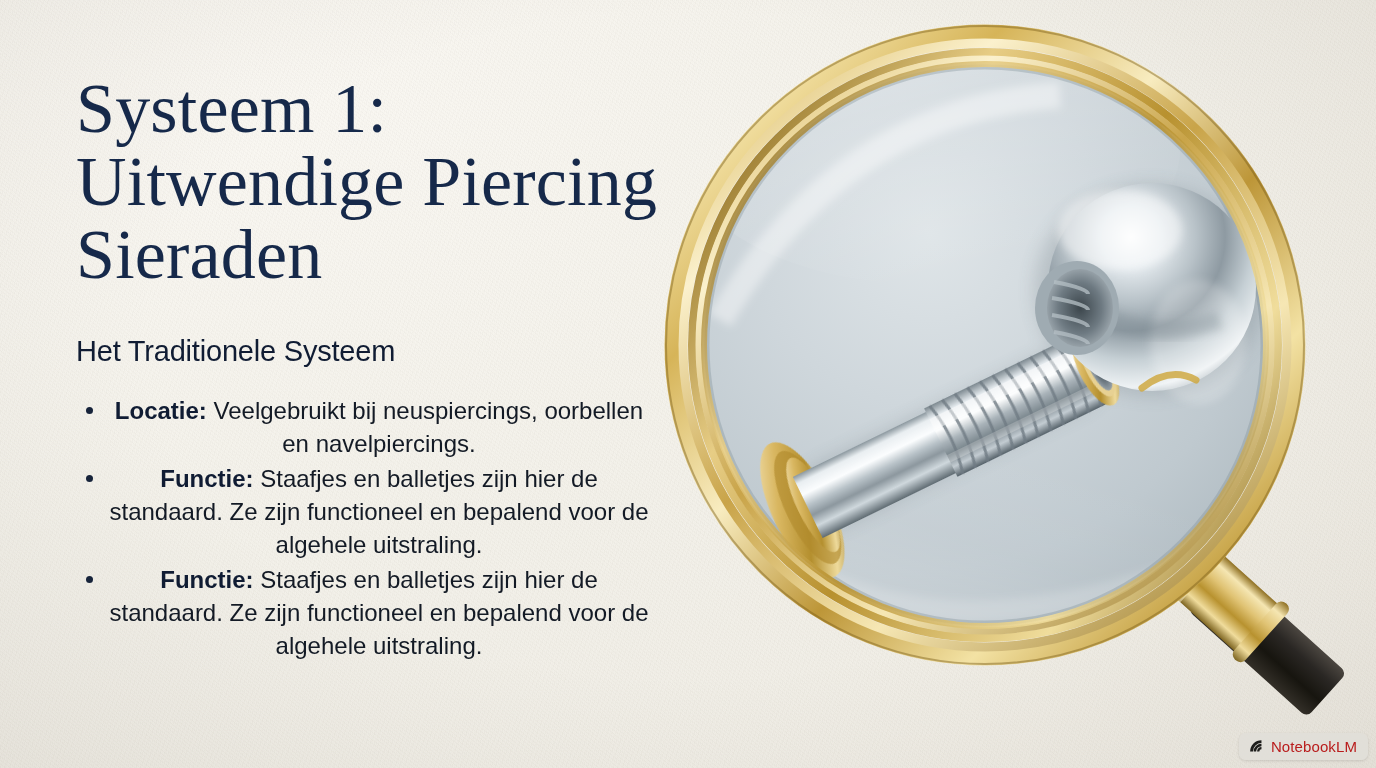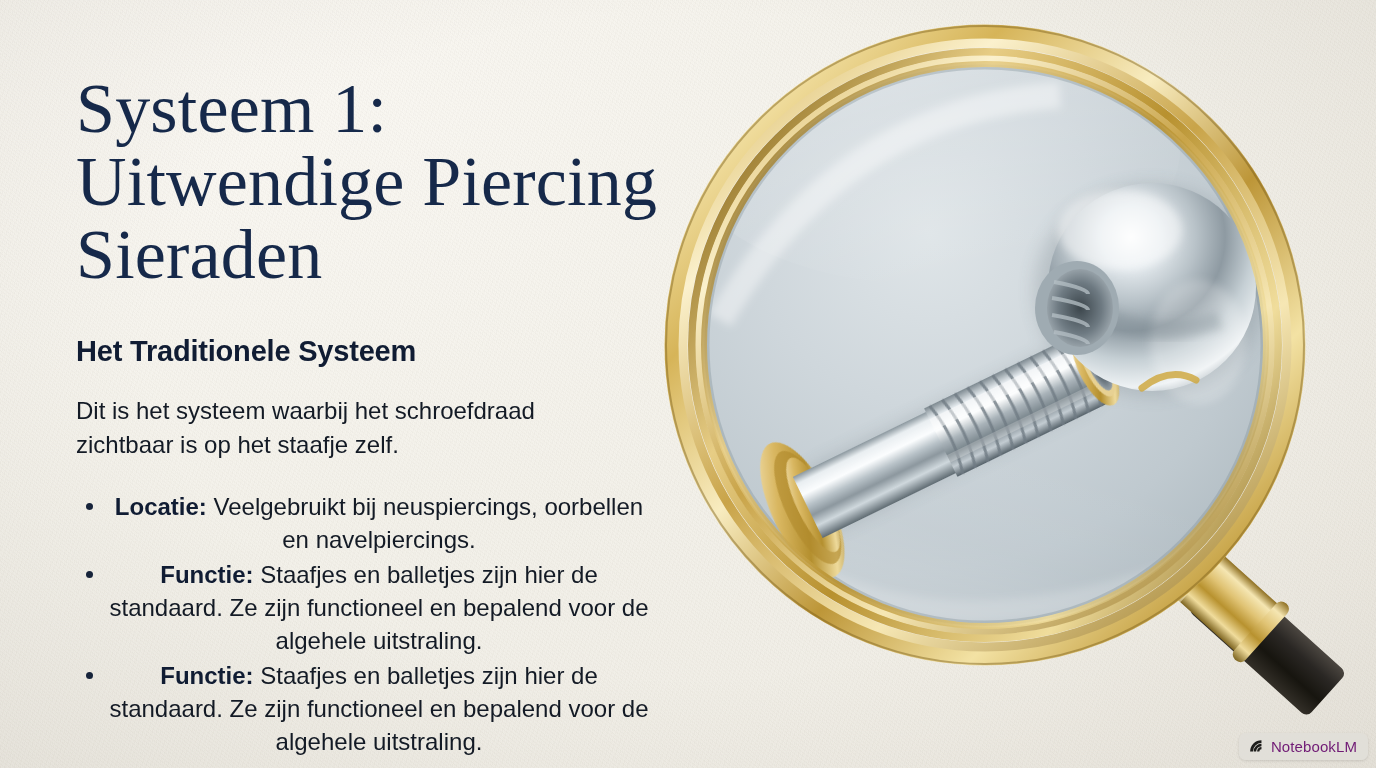--- a/index.html
+++ b/index.html
@@ -36,21 +36,21 @@
   #page-title{
     font-family:"Liberation Serif", serif;
     font-size:70px;line-height:73px;
     color:#16294a;
     letter-spacing:.2px;
     margin:0 0 44px 0;
     font-weight:400;
     max-width:620px;
   }
   #section-heading{
-    font-size:29px;font-weight:bold;
+    font-size:29px;font-weight:normal;
     color:#101c33;
     margin:0 0 26px 0;
     letter-spacing:-.2px;
   }
   #intro-paragraph{
     font-size:24px;line-height:34px;
     color:#131a25;
     margin:0 0 28px 0;
     max-width:530px;
   }
@@ -87,21 +87,21 @@
   #notebooklm-badge{
     position:absolute;right:8px;bottom:8px;
     display:flex;align-items:center;gap:6px;
     background:rgba(225,223,216,.93);
     border-radius:7px;
     padding:5px 11px 5px 9px;
     z-index:20;
     box-shadow:0 1px 3px rgba(0,0,0,.12);
   }
   #notebooklm-badge .badge-label{
-    font-size:15px;color:#701a75;letter-spacing:.1px;
+    font-size:15px;color:#b91c1c;letter-spacing:.1px;
   }
   #notebooklm-badge .badge-icon{
     width:17px;height:17px;display:block;
   }
 </style>
 </head>
 <body>
 
 <div id="slide">
 
@@ -317,21 +317,20 @@
   </div>
 
   <div id="vignette"></div>
 
   <div id="text-col">
 
     <h1 id="page-title">Systeem 1: Uitwendige Piercing Sieraden</h1>
 
     <h2 id="section-heading">Het Traditionele Systeem</h2>
 
-    <p id="intro-paragraph">Dit is het systeem waarbij het schroefdraad zichtbaar is op het staafje zelf.</p>
 
     <ul id="bullet-list">
       <li>
         <span class="bullet-dot"></span>
         <span class="bullet-label">Locatie:</span><span class="bullet-text"> Veelgebruikt bij neuspiercings, oorbellen en navelpiercings.</span>
       </li>
       <li>
         <span class="bullet-dot"></span>
         <span class="bullet-label">Functie:</span><span class="bullet-text"> Staafjes en balletjes zijn hier de standaard. Ze zijn functioneel en bepalend voor de algehele uitstraling.</span>
       </li>

